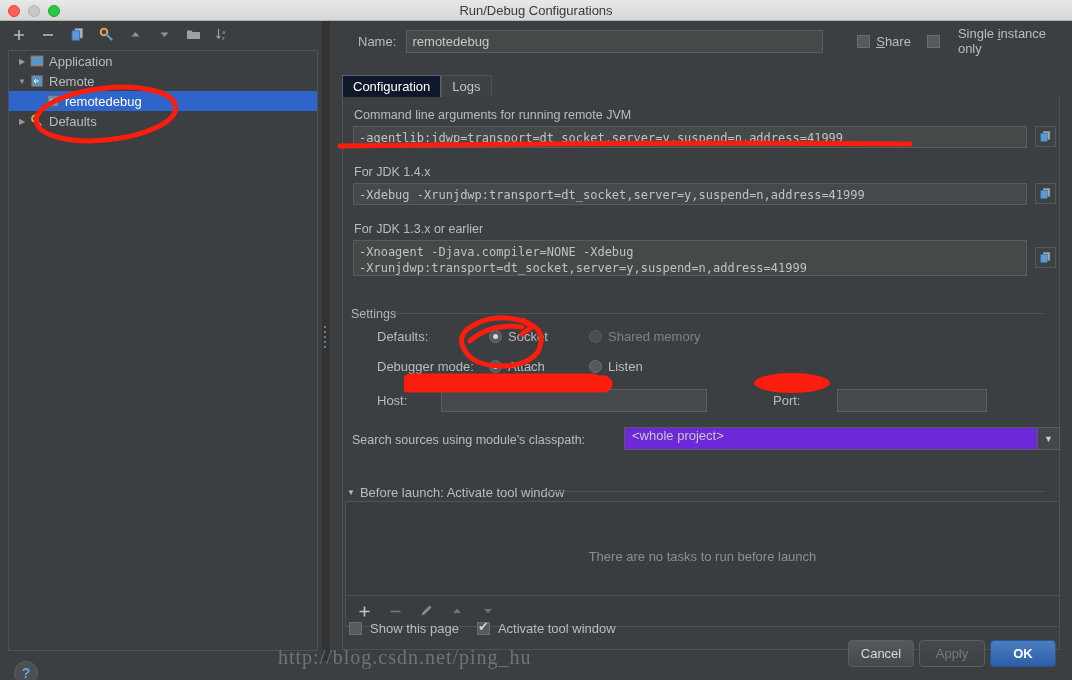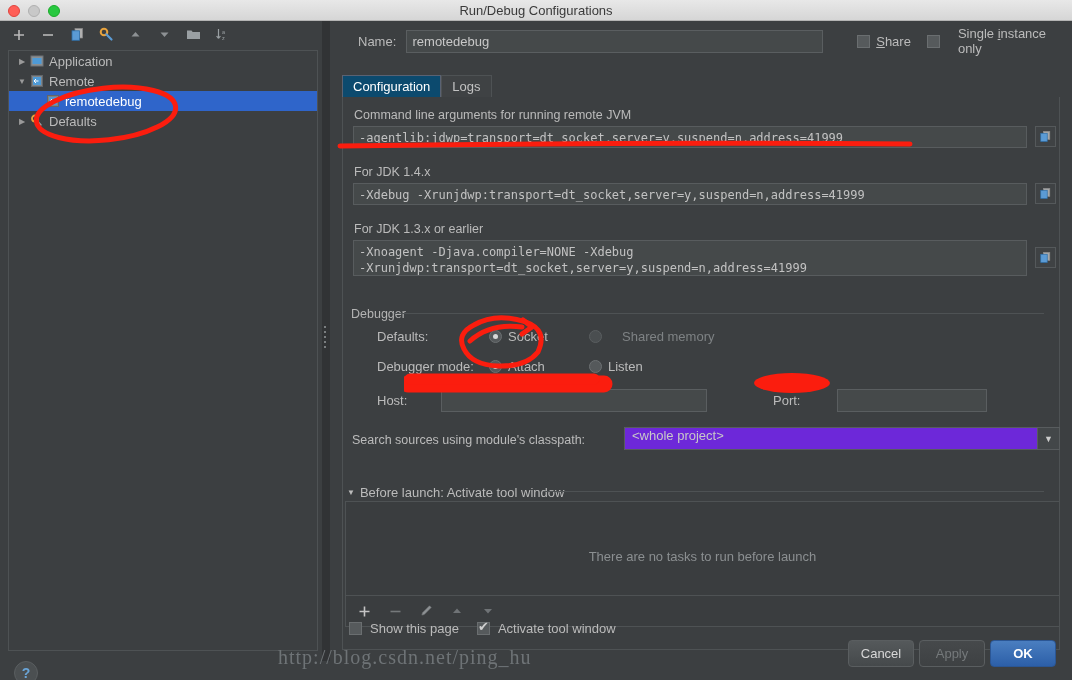--- a/index.html
+++ b/index.html
@@ -108,21 +108,21 @@
   }
   .mn { text-decoration: underline; }
 
   
   .tabs { position: absolute; left: 12px; top: 54px; display: flex; }
   .tab {
     height: 22px; line-height: 21px; padding: 0 10px; font-size: 13px;
     border: 1px solid #4e5254; border-bottom: none; color: #c2c2c2;
     background: #3f4244;
   }
-  .tab.active { background: #0c4a6e; color: #ffffff; border-color: #5a6272; }
+  .tab.active { background: #0f172a; color: #ffffff; border-color: #5a6272; }
 
   .content-box {
     position: absolute; left: 12px; top: 76px; width: 718px; height: 553px;
     border: 1px solid #4e5254; border-top: none; background: #3c3f41;
   }
 
   .sec-label { position: absolute; color: #bbbbbb; font-size: 12.5px; }
   .field-abs {
     position: absolute; background: #45494a; border: 1px solid #585c5e;
     color: #c2c2c2; font-family: "DejaVu Sans Mono", monospace; font-size: 12px;
@@ -366,30 +366,30 @@
       <div class="sec-label" style="left:11px; top:125px;">For JDK 1.3.x or earlier</div>
       <div class="field-abs" style="left:10px; top:143px; width:674px; height:36px;">-Xnoagent -Djava.compiler=NONE -Xdebug
 -Xrunjdwp:transport=dt_socket,server=y,suspend=n,address=41999</div>
       <div class="copy-btn" style="left:692px; top:150px;">
         <svg width="13" height="13" viewBox="0 0 15 15">
           <rect x="5" y="1.5" width="7.5" height="9.5" fill="#a8a8a8" stroke="#8a8a8a" stroke-width="0.7"></rect>
           <rect x="2" y="3.8" width="7.5" height="9.5" fill="#5b9bd5" stroke="#2e6ea8" stroke-width="0.8"></rect>
         </svg>
       </div>
 
-      <div class="group-title" style="left:8px; top:210px;">Debugger</div>
+      <div class="group-title" style="left:8px; top:210px;">Settings</div>
       <div class="group-sep" style="left:51px; top:216px; width:650px;"></div>
 
       <div style="position:absolute; left:34px; top:232px; display:flex; align-items:center;">
         <span class="lbl" style="width:112px;">Defaults:</span>
         <span style="display:flex;align-items:center;gap:6px;width:100px;">
           <span class="radio on"></span>
           <span class="lbl">Socket</span>
         </span>
-        <span style="display:flex;align-items:center;gap:20px;">
+        <span style="display:flex;align-items:center;gap:6px;">
           <span class="radio dim"></span>
           <span class="lbl dimtext">Shared memory</span>
         </span>
       </div>
 
       <div style="position:absolute; left:34px; top:262px; display:flex; align-items:center;">
         <span class="lbl" style="width:112px;">Debugger mode:</span>
         <span style="display:flex;align-items:center;gap:6px;width:100px;">
           <span class="radio on"></span>
           <span class="lbl">Attach</span>

